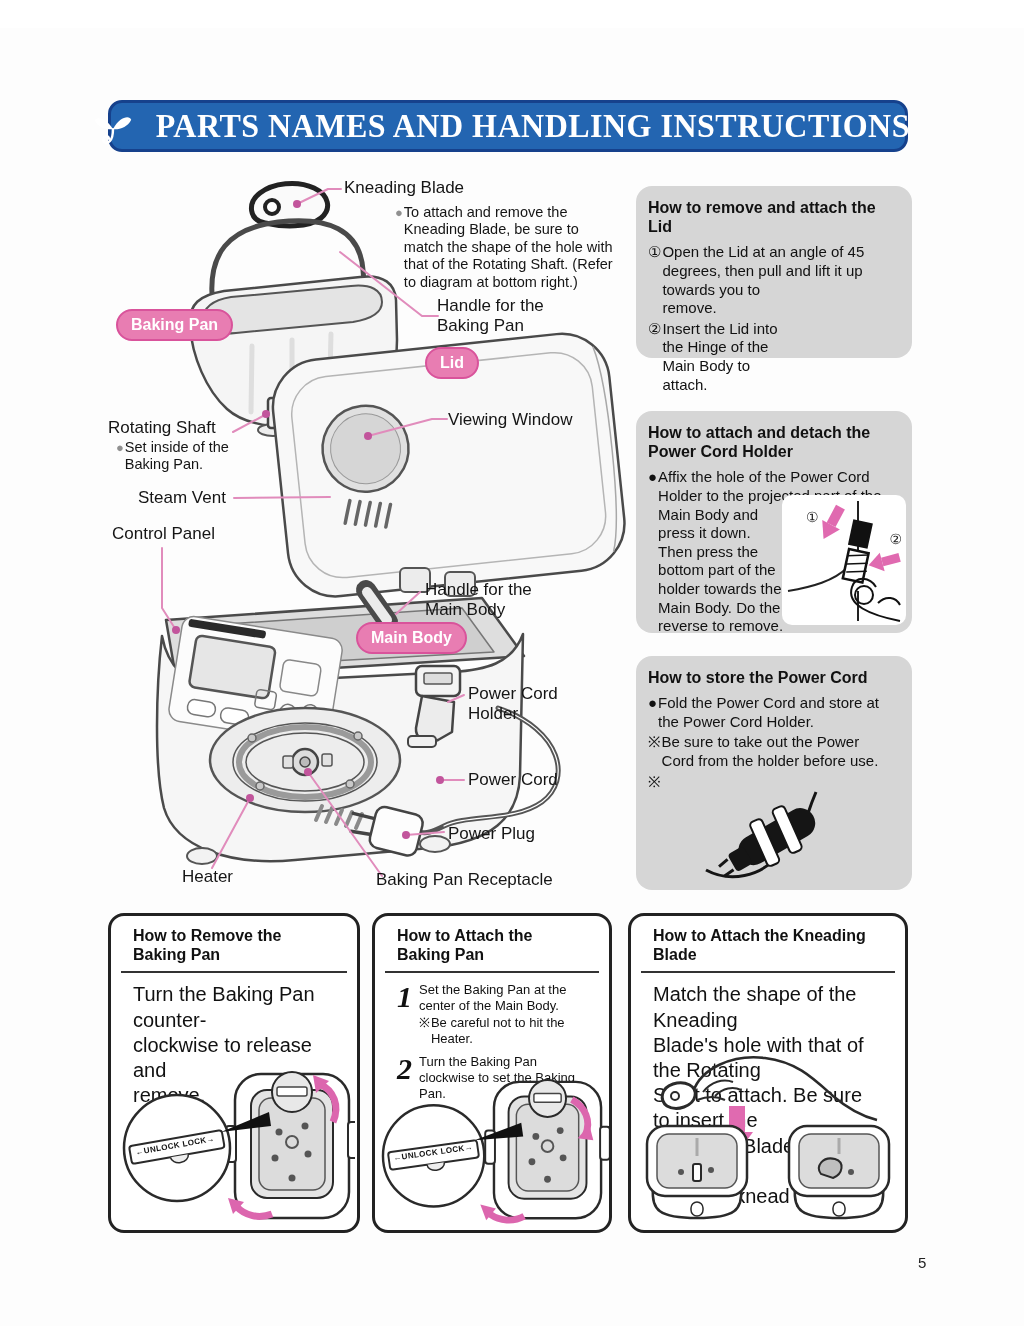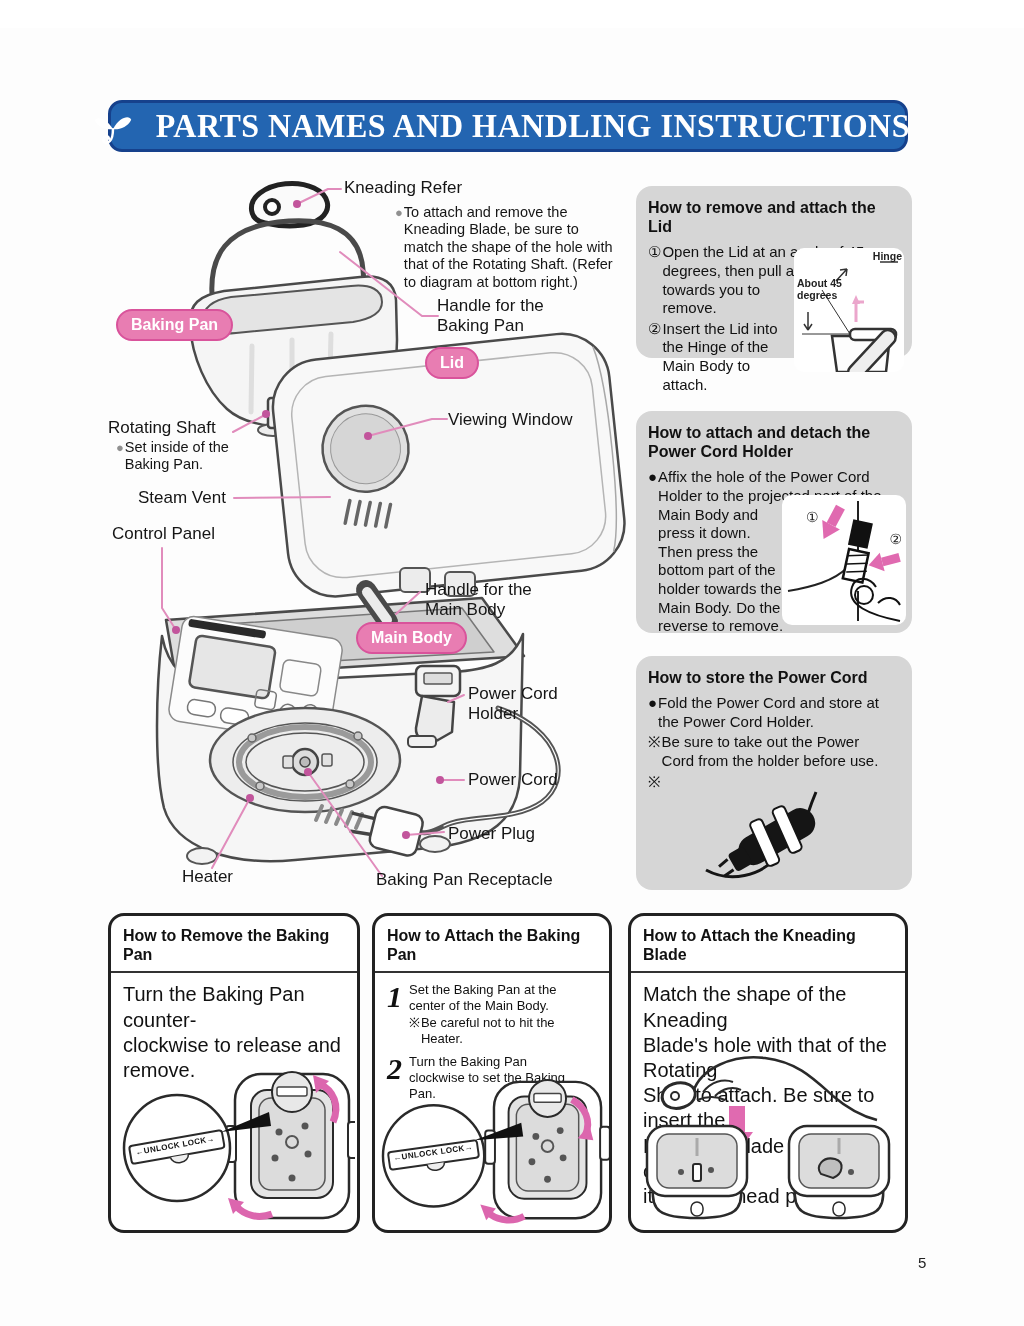--- a/index.html
+++ b/index.html
@@ -26,21 +26,21 @@
   .sidebox h3{font-size:16px;line-height:1.2;margin:2px 0 7px;white-space:pre-line;}
   .step{display:flex;font-size:15px;line-height:1.24;margin-bottom:2px;}
   .step .mk{flex:0 0 auto;margin-right:1px;}
   .step .tx{white-space:pre-line;}
   .sfig{position:absolute;}
   .fig-lab{position:absolute;font-size:10.5px;line-height:1.1;font-weight:600;
         white-space:pre-line;color:#222;}
   .figmark{position:absolute;font-size:14px;color:#222;}
   
   .bbox{position:absolute;top:885px;height:320px;background:#fff;border:3px solid #222;
-        border-radius:16px;padding:10px 12px;box-sizing:border-box;}
+        border-radius:16px;padding:10px 22px;box-sizing:border-box;}
   .bbox h3{font-size:16px;line-height:1.2;margin:0;}
   .rule{border-top:2px solid #333;margin:7px -12px 9px;}
   .bbody{font-size:20px;line-height:1.26;white-space:pre-line;}
   .bstep{display:flex;margin-bottom:7px;}
   .bstep .num{font-family:"Liberation Serif",serif;font-style:italic;font-weight:bold;
         font-size:30px;line-height:.85;margin:2px 7px 0 0;}
   .bstep .bx{font-size:13px;line-height:1.24;}
   .bstep .tx{white-space:pre-line;}
   .subnote{display:flex;}
   .subnote .mk{margin-right:1px;}
@@ -177,21 +177,21 @@
           <circle cx="76" cy="462" r="4"></circle>
             <circle cx="166" cy="246" r="4"></circle>
           <circle cx="340" cy="612" r="4"></circle>
             <circle cx="306" cy="667" r="4"></circle>
           <circle cx="208" cy="604" r="4"></circle>
             <circle cx="150" cy="630" r="4"></circle>
         </g>
       </g>
     </svg>
 
-    <div class="lbl" style="left:244px;top:10px;">Kneading Refer</div>
+    <div class="lbl" style="left:244px;top:10px;">Kneading Blade</div>
     <div class="note" style="left:295px;top:36px;width:232px;">
       <span class="mk">●</span>
       <span class="tx">To attach and remove the
 Kneading Blade, be sure to
 match the shape of the hole with
 that of the Rotating Shaft. (Refer
 to diagram at bottom right.)</span>
     </div>
     <div class="lbl" style="left:337px;top:128px;">Handle for the
 Baking Pan</div>
@@ -225,39 +225,20 @@
 degrees, then pull and lift it up
 towards you to
 remove.</span>
     </div>
     <div class="step">
       <span class="mk">②</span>
       <span class="tx">Insert the Lid into
 the Hinge of the
 Main Body to
 attach.</span>
-    </div>
-    <div class="sfig" style="right:8px;top:62px;width:110px;height:124px;">
-      <svg width="110" height="124" viewBox="0 0 110 124">
-        <rect x="0" y="0" width="110" height="124" rx="10" fill="#fff"></rect>
-        <path d="M38,88 L96,88 L92,124 L43,124 Z" fill="#fdfdfd" stroke="#333" stroke-width="2.5"></path>
-        <rect x="56" y="81" width="46" height="11" rx="5" fill="#fff" stroke="#333" stroke-width="2.5"></rect>
-        <g transform="rotate(-47 98 86)">
-          <rect x="38" y="78" width="62" height="15" rx="7" fill="#eee" stroke="#333" stroke-width="2.5"></rect>
-        </g>
-        <path d="M86,14 L104,14" stroke="#333" stroke-width="1.5"></path>
-        <path d="M42,33 L53,21 M53,21 l-7,1 M53,21 l-1,7" stroke="#333" stroke-width="1.5" fill="none"></path>
-        <path d="M8,86 L56,86 M56,86 L28,42" stroke="#333" stroke-width="1" fill="none"></path>
-        <path d="M14,64 L14,82 M14,82 l-4,-6 M14,82 l4,-6" stroke="#333" stroke-width="1.5" fill="none"></path>
-        <path d="M62,74 L62,54 L70,54" stroke="#eba6cc" stroke-width="3" fill="none"></path>
-        <polygon points="58,56 66,56 62,47" fill="#eba6cc"></polygon>
-      </svg>
-      <div class="fig-lab" style="right:2px;top:3px;">Hinge</div>
-      <div class="fig-lab" style="left:3px;top:30px;">About 45
-degrees</div>
     </div>
   </div>
 
   <div class="sidebox" style="top:383px;height:222px;">
     <h3>How to attach and detach the
 Power Cord Holder</h3>
     <div class="step">
       <span class="mk">●</span>
       <span class="tx">Affix the hole of the Power Cord
 Holder to the projected part of the

